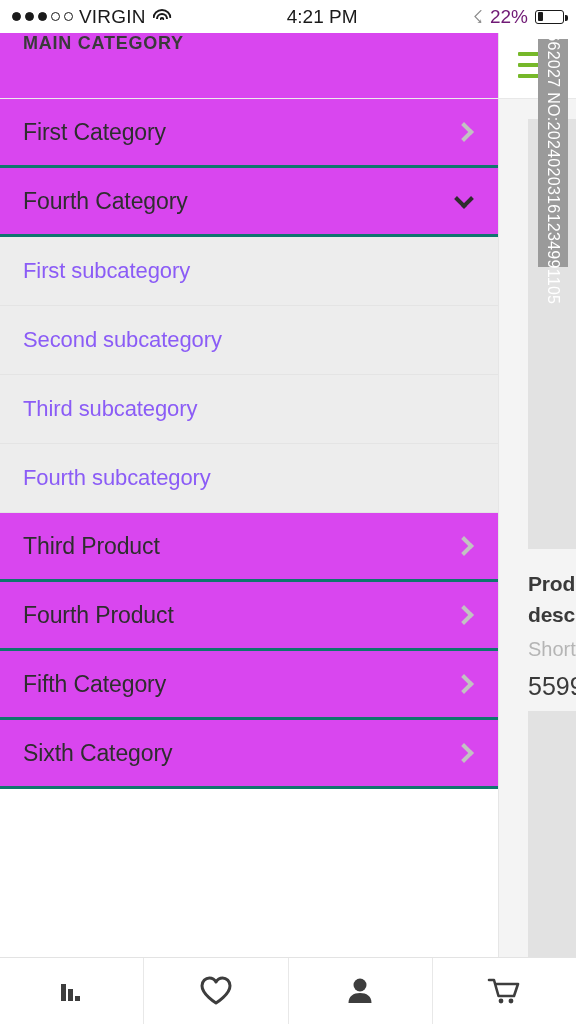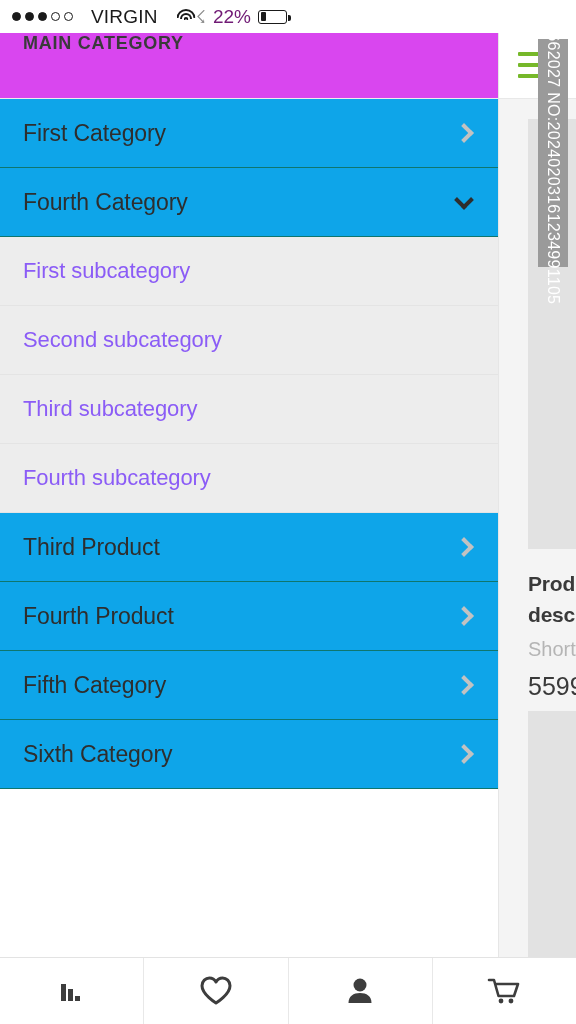--- a/index.html
+++ b/index.html
@@ -18,21 +18,21 @@
 
   
   #statusbar {
     position:absolute; top:0; left:0;
     width:576px; height:33px;
     background:#ffffff;
     display:flex; align-items:center;
     padding:0 12px;
     z-index:40;
   }
-  .sb-left  { display:flex; align-items:center; gap:18px; flex:0 0 auto;text-align:center; }
+  .sb-left  { display:flex; align-items:center; gap:6px; flex:0 0 auto;text-align:center; }
   .sb-mid   { flex:1 1 auto; display:flex; justify-content:center; align-items:center; }
   .sb-right { display:flex; align-items:center; gap:7px; flex:0 0 auto; }
   .dots { display:flex; align-items:center; gap:4px; }
   .dot { width:9px; height:9px; border-radius:50%; border:1.5px solid #1a1a1a; }
   .dot.filled { background:#1a1a1a; }
   .carrier { font-size:19px; color:#1a1a1a; letter-spacing:.2px; }
   .clock   { font-size:19px; color:#1a1a1a; font-weight:400; }
   .pct     { font-size:19px; color:#701a75; }
   .wifi-ic { display:inline-block; width:20px; height:15px; position:relative; }
   .wifi-ic i {
@@ -112,22 +112,22 @@
   }
   #drawer-header .title {
     font-size:18px; font-weight:bold; color:#3a3a3a;
     letter-spacing:.75px;
   }
   .menu-row {
     position:relative;
     height:69px;
     display:flex; align-items:center;
     padding:0 23px;
-    border-bottom:1px solid #0f766e;
-    background:#0ea5e9;
+    border-bottom:3px solid #0f766e;
+    background:#d946ef;
   }
   .menu-row .label {
     font-size:23px; color:#2e2e2e; letter-spacing:-.1px;
   }
   .menu-row.sub {
     background:#ededed;
     border-bottom:1px solid #e4e4e4;
   }
   .menu-row.sub .label { color:#8b5cf6; font-size:22px; }
   .chev {
@@ -264,20 +264,23 @@
         <span class="dot"></span>
       </span>
       <span class="carrier">VIRGIN</span>
       <span class="wifi-ic">
           <i></i>
           <i></i>
           <i></i>
         </span>
     </div>
 
+    <div class="sb-mid">
+      <span class="clock">4:21 PM</span>
+    </div>
 
     <div class="sb-right">
       <span class="bt-ic">☇</span>
       <span class="pct">22%</span>
       <span class="batt">
         <span class="fill" id="batt-fill" style="width: 5.72px;"></span>
       </span>
     </div>
   </div>
 

